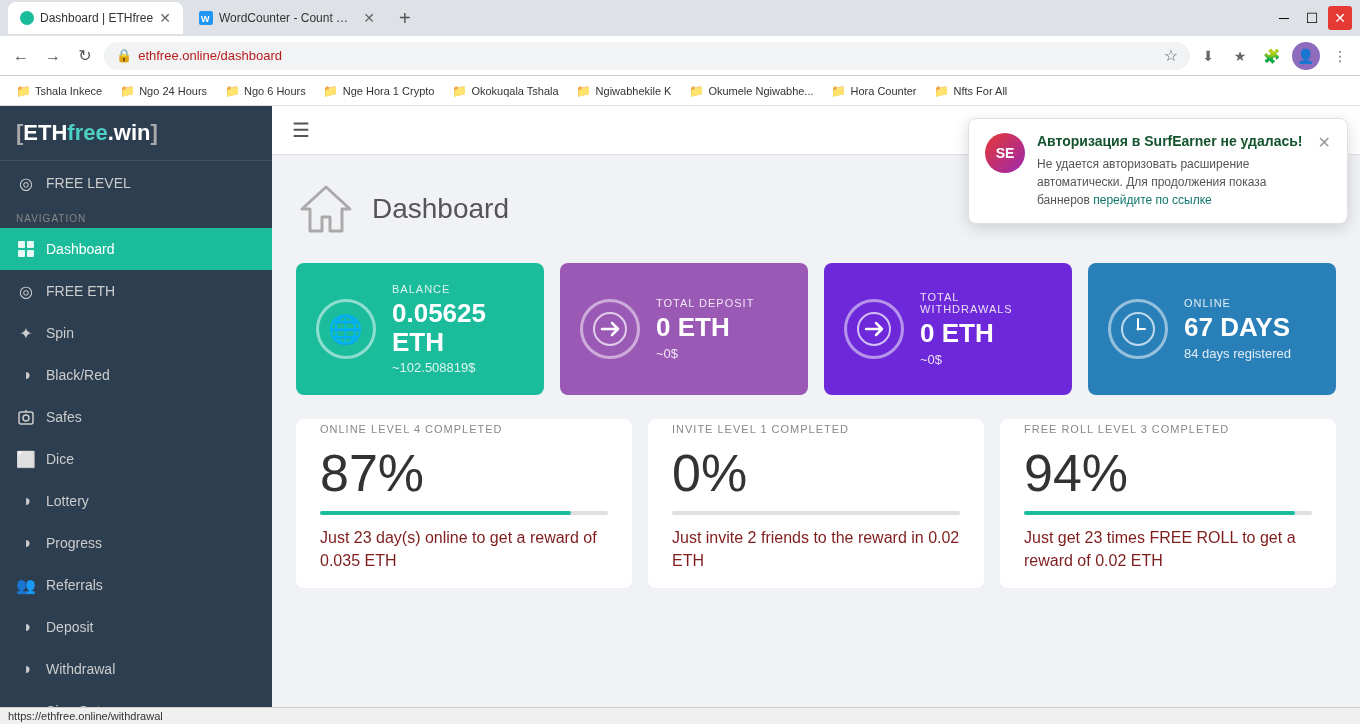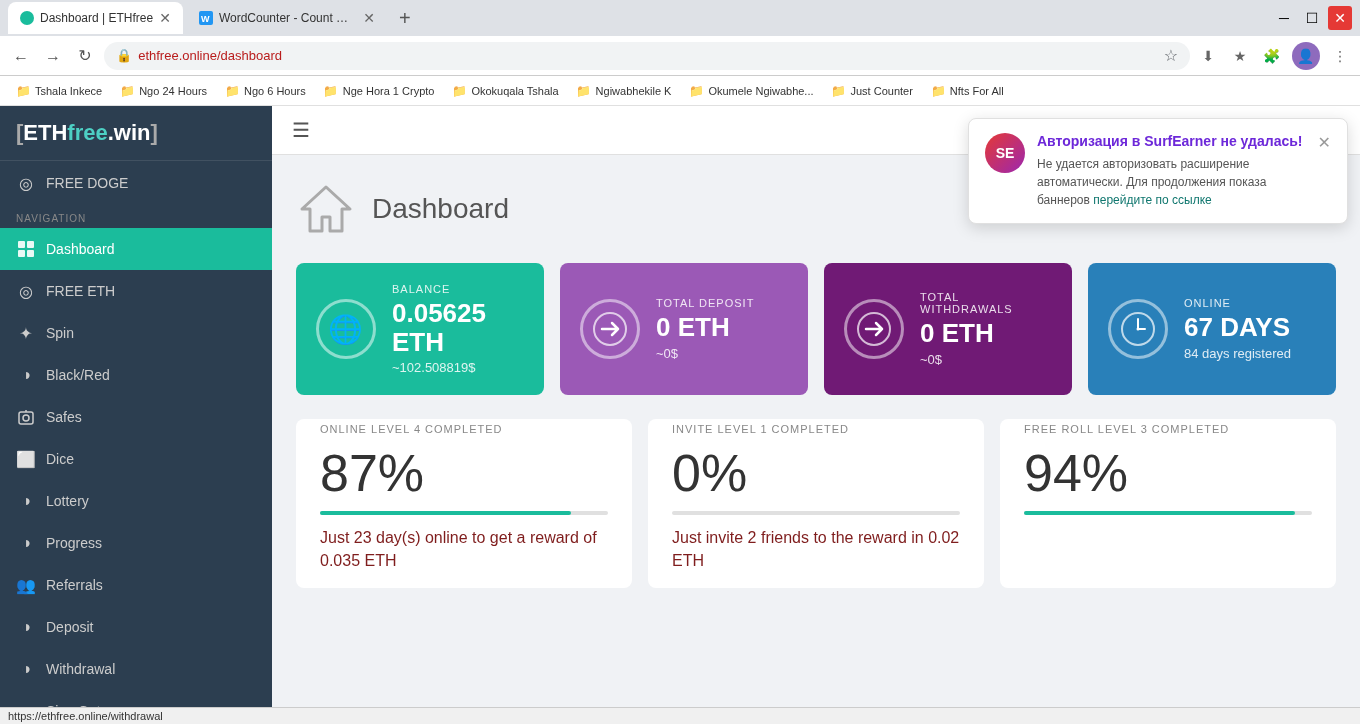--- a/index.html
+++ b/index.html
@@ -44,41 +44,41 @@
     
     .page-title-row { display: flex; align-items: center; gap: 16px; margin-bottom: 24px; }
     .house-icon-large { width: 60px; height: 60px; display: flex; align-items: center; justify-content: center; }
     .page-title-text { font-size: 28px; font-weight: 300; color: #555; }
 
     
     .stat-cards { display: flex; gap: 16px; margin-bottom: 24px; }
     .stat-card { flex: 1; border-radius: 8px; padding: 20px; display: flex; align-items: center; gap: 16px; color: white; min-height: 110px; }
     .stat-card.teal { background: #1abc9c; }
     .stat-card.purple { background: #9b59b6; }
-    .stat-card.green { background: #701a75; }
+    .stat-card.green { background: #6d28d9; }
     .stat-card.blue { background: #2980b9; }
     .stat-card-icon { width: 60px; height: 60px; border-radius: 50%; border: 3px solid rgba(255,255,255,0.5); display: flex; align-items: center; justify-content: center; font-size: 28px; flex-shrink: 0; }
     .stat-card-content { flex: 1; }
     .stat-card-label { font-size: 11px; letter-spacing: 1px; text-transform: uppercase; opacity: 0.85; margin-bottom: 4px; }
     .stat-card-value { font-size: 26px; font-weight: bold; line-height: 1.1; }
     .stat-card-sub { font-size: 13px; opacity: 0.85; margin-top: 4px; }
 
     
     .progress-cards { display: flex; gap: 16px; }
     .progress-card { flex: 1; background: white; border-radius: 8px; padding: 4px 24px 16px; min-height: 160px; }
     .progress-card-label { font-size: 11px; letter-spacing: 1px; text-transform: uppercase; color: #888; margin-bottom: 8px; }
     .progress-card-pct { font-size: 52px; font-weight: 300; color: #333; margin-bottom: 8px; }
     .progress-bar-track { height: 4px; background: #e0e0e0; border-radius: 2px; margin-bottom: 12px; }
     .progress-bar-fill { height: 4px; background: #1abc9c; border-radius: 2px; }
     .progress-card-desc { font-size: 16px; color: #7f1d1d; line-height: 1.4; }
 
     
     .notification-popup { position: absolute; top: 12px; right: 12px; background: white; border: 1px solid #e0e0e0; border-radius: 8px; padding: 14px 16px; width: 380px; box-shadow: 0 4px 16px rgba(0,0,0,0.15); display: flex; gap: 12px; z-index: 100; }
     .notification-content { flex: 1; }
-    .notification-title { font-size: 14px; font-weight: bold; color: #6d28d9; margin-bottom: 6px; }
+    .notification-title { font-size: 14px; font-weight: bold; color: #14532d; margin-bottom: 6px; }
     .notification-text { font-size: 12px; color: #555; line-height: 1.5; }
     .notification-link { color: #0f766e; cursor: pointer; }
     .notification-close { color: #999; cursor: pointer; font-size: 16px; flex-shrink: 0; }
     .se-logo { width: 40px; height: 40px; border-radius: 50%; background: linear-gradient(135deg, #e53935, #9c27b0); display: flex; align-items: center; justify-content: center; color: white; font-weight: bold; font-size: 14px; }
 
     
     .status-bar { position: fixed; bottom: 0; left: 0; background: #f0f0f0; border-top: 1px solid #ccc; padding: 2px 8px; font-size: 11px; color: #333; width: 100%; }
   </style>
 </head>
 <body>
@@ -152,38 +152,38 @@
   <div class="bookmark-item">
     <span class="bookmark-folder-icon">📁</span>
     <span>Ngiwabhekile K</span>
   </div>
   <div class="bookmark-item">
     <span class="bookmark-folder-icon">📁</span>
     <span>Okumele Ngiwabhe...</span>
   </div>
   <div class="bookmark-item">
     <span class="bookmark-folder-icon">📁</span>
-    <span>Just Counter</span>
+    <span>Hora Counter</span>
   </div>
   <div class="bookmark-item">
     <span class="bookmark-folder-icon">📁</span>
     <span>Nfts For All</span>
   </div>
 </div>
 
 <div class="app-container">
 
   <div class="sidebar">
     <div class="sidebar-logo">
       <span style="color:#aaa;">[</span><span>ETH</span><span style="color:#4dd0c4;">free</span><span>.win</span><span style="color:#aaa;">]</span>
     </div>
 
     <div class="sidebar-free-item">
       <div class="sidebar-icon">◎</div>
-      <span>FREE DOGE</span>
+      <span>FREE LEVEL</span>
     </div>
 
     <div class="sidebar-section-label">NAVIGATION</div>
 
     <div class="sidebar-nav-item active">
       <div class="sidebar-icon">
         <svg width="18" height="18" viewBox="0 0 18 18" fill="none">
           <rect x="1" y="1" width="7" height="7" rx="1" fill="white" opacity="0.9"></rect>
           <rect x="10" y="1" width="7" height="7" rx="1" fill="white" opacity="0.9"></rect>
           <rect x="1" y="10" width="7" height="7" rx="1" fill="white" opacity="0.9"></rect>
@@ -350,20 +350,21 @@
           </div>
           <div class="progress-card-desc">Just invite 2 friends to the reward in 0.02 ETH</div>
         </div>
 
         <div class="progress-card">
           <div class="progress-card-label">FREE ROLL LEVEL 3 COMPLETED</div>
           <div class="progress-card-pct">94%</div>
           <div class="progress-bar-track">
             <div class="progress-bar-fill" style="width:94%"></div>
           </div>
+          <div class="progress-card-desc">Just get 23 times FREE ROLL to get a reward of 0.02 ETH</div>
         </div>
       </div>
     </div>
 
     <div class="notification-popup">
       <div class="se-logo">SE</div>
       <div class="notification-content">
         <div class="notification-title">Авторизация в SurfEarner не удалась!</div>
         <div class="notification-text">
           <span>Не удается авторизовать расширение автоматически. Для продолжения показа баннеров </span>

